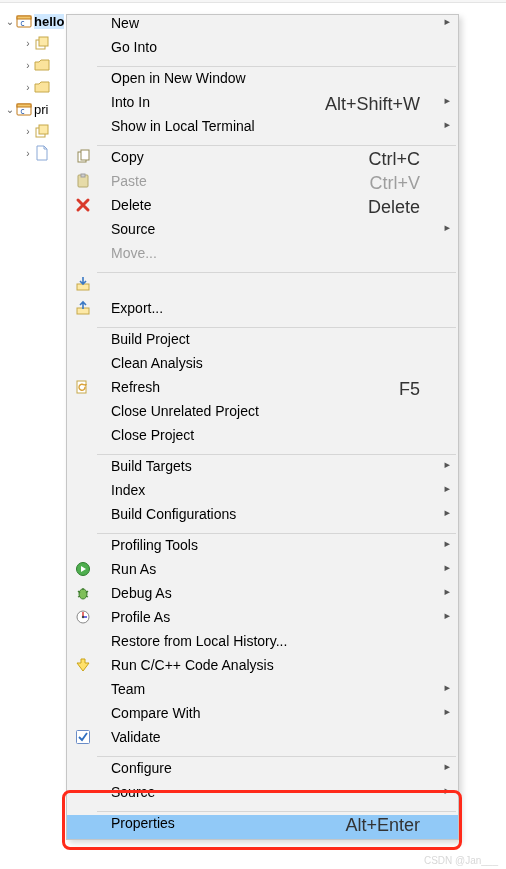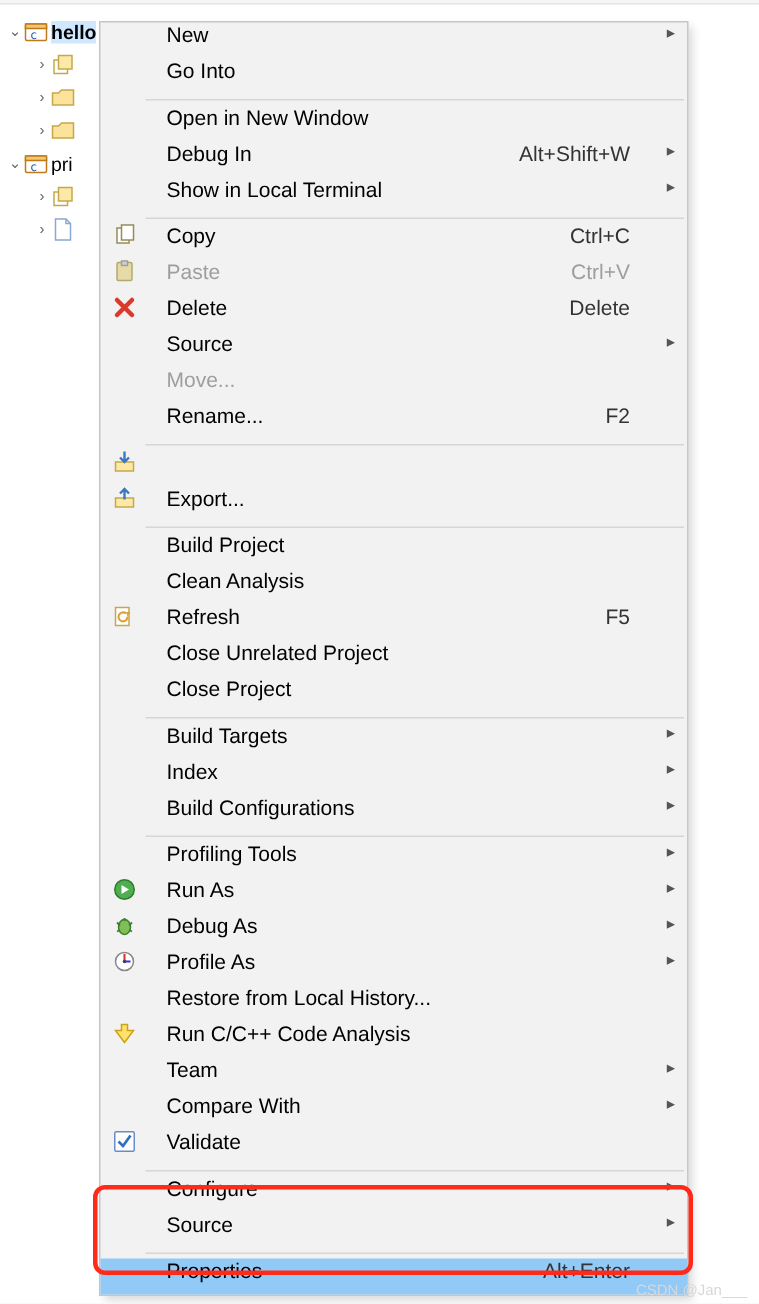--- a/index.html
+++ b/index.html
@@ -70,21 +70,21 @@
     padding: 0 8px 0 4px;
     font-size: 14px;
     gap: 16px;
   }
   .menu-item .icon-slot {
     width: 24px;
     display: inline-flex;
     align-items: center; justify-content: center;
   }
   .menu-item .label { flex: 1; }
-  .menu-item .accel { color: #333; font-size: 14px; }
+  .menu-item .accel { color: #333; font-size: 18px; }
   .menu-item.disabled { color: #9e9e9e; }
   .menu-item.disabled .accel { color: #9e9e9e; }
   .menu-item.highlight {
     background: #91c9f7;
   }
   .sep {
     height: 1px;
     background: #d6d6d6;
     margin: 3px 2px 3px 30px;
   }
@@ -203,21 +203,21 @@
     </div>
     <div class="sep"></div>
     <div class="menu-item">
       <span class="icon-slot"></span>
       <span class="label">Open in New Window</span>
       <span class="accel"></span>
       <span class="submenu-arrow"></span>
     </div>
     <div class="menu-item">
       <span class="icon-slot"></span>
-      <span class="label">Debug In</span>
+      <span class="label">Into In</span>
       <span class="accel">Alt+Shift+W</span>
       <span class="submenu-arrow">▸</span>
     </div>
     <div class="menu-item">
       <span class="icon-slot"></span>
       <span class="label">Show in Local Terminal</span>
       <span class="accel"></span>
       <span class="submenu-arrow">▸</span>
     </div>
     <div class="sep"></div>
@@ -256,26 +256,20 @@
     <div class="menu-item">
       <span class="icon-slot"></span>
       <span class="label">Source</span>
       <span class="accel"></span>
       <span class="submenu-arrow">▸</span>
     </div>
     <div class="menu-item disabled">
       <span class="icon-slot"></span>
       <span class="label">Move...</span>
       <span class="accel"></span>
-      <span class="submenu-arrow"></span>
-    </div>
-    <div class="menu-item">
-      <span class="icon-slot"></span>
-      <span class="label">Rename...</span>
-      <span class="accel">F2</span>
       <span class="submenu-arrow"></span>
     </div>
     <div class="sep"></div>
     <div class="menu-item">
       <span class="icon-slot">
         <svg width="16" height="16" viewBox="0 0 16 16">
           <rect x="2" y="8" width="12" height="6" fill="#fde9a7" stroke="#c6a84a"></rect>
           <path d="M8 1 L8 8 M5 5 L8 8 L11 5" fill="none" stroke="#3a78c4" stroke-width="1.6"></path>
         </svg>
       </span>

